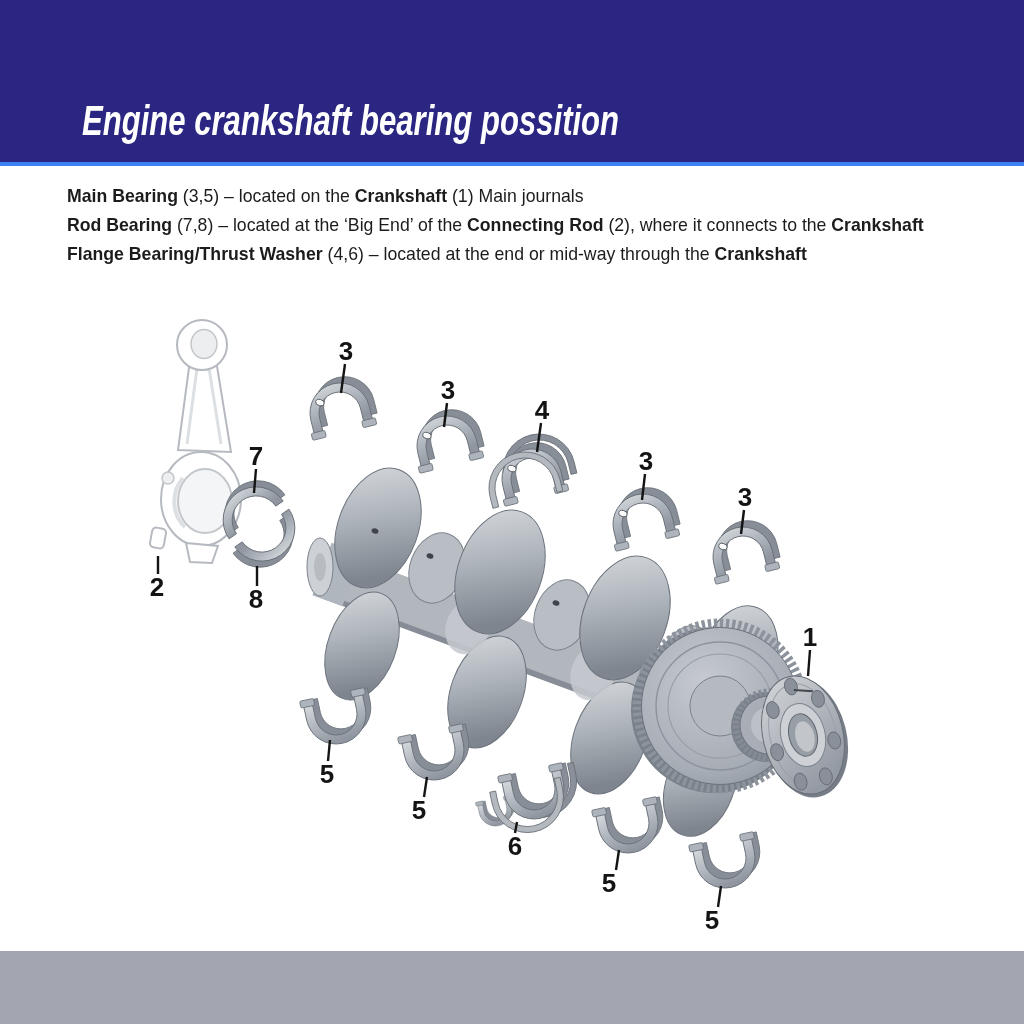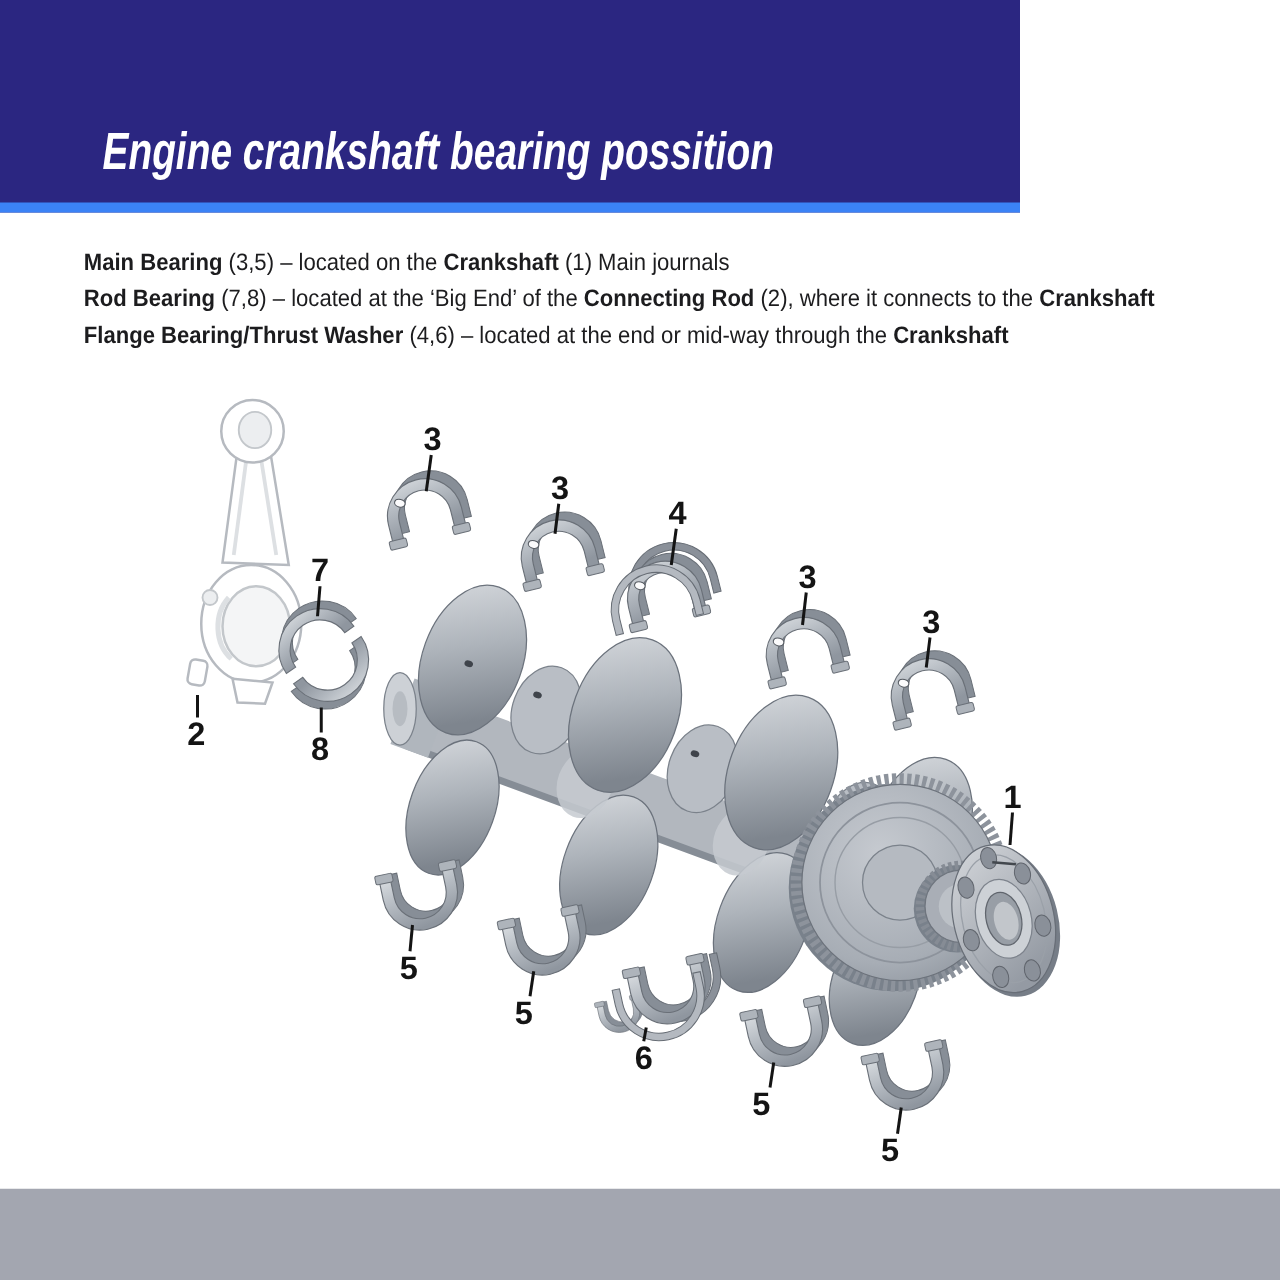--- a/index.html
+++ b/index.html
@@ -1,25 +1,25 @@
 <!DOCTYPE html>
 <html><head>
 <meta charset="utf-8">
 <style>
   html,body{margin:0;padding:0;background:#ffffff;}
   #page{position:relative;width:1024px;height:1024px;overflow:hidden;background:#ffffff;
         font-family:"Liberation Sans",sans-serif;}
   
-  #header{position:absolute;left:0;top:0;width:816px;height:162px;background:#2b2681;
-          border-bottom:8px solid #3b82f6;}
+  #header{position:absolute;left:0;top:0;width:1024px;height:162px;background:#2b2681;
+          border-bottom:4px solid #3b82f6;}
   #title{position:absolute;left:82px;top:97px;color:#ffffff;font-weight:bold;font-style:italic;
          font-size:42px;white-space:nowrap;transform:scaleX(0.74);transform-origin:left center;
          letter-spacing:0px;}
   
-  #desc{position:absolute;left:67px;top:196px;color:#1c1c1e;font-size:19px;line-height:29px;}
+  #desc{position:absolute;left:67px;top:181px;color:#1c1c1e;font-size:19px;line-height:29px;}
   #desc p{margin:0;white-space:nowrap;transform:scaleX(0.93);transform-origin:left center;}
   #desc .b{font-weight:bold;}
   
   #diagram{position:absolute;left:0;top:300px;width:1024px;height:655px;}
   
   #footer{position:absolute;left:0;top:951px;width:1024px;height:73px;background:#a3a6b0;}
   .callout-text{font-family:"Liberation Sans",sans-serif;font-weight:bold;font-size:26px;fill:#141414;}
 </style>
 </head>
 <body>

